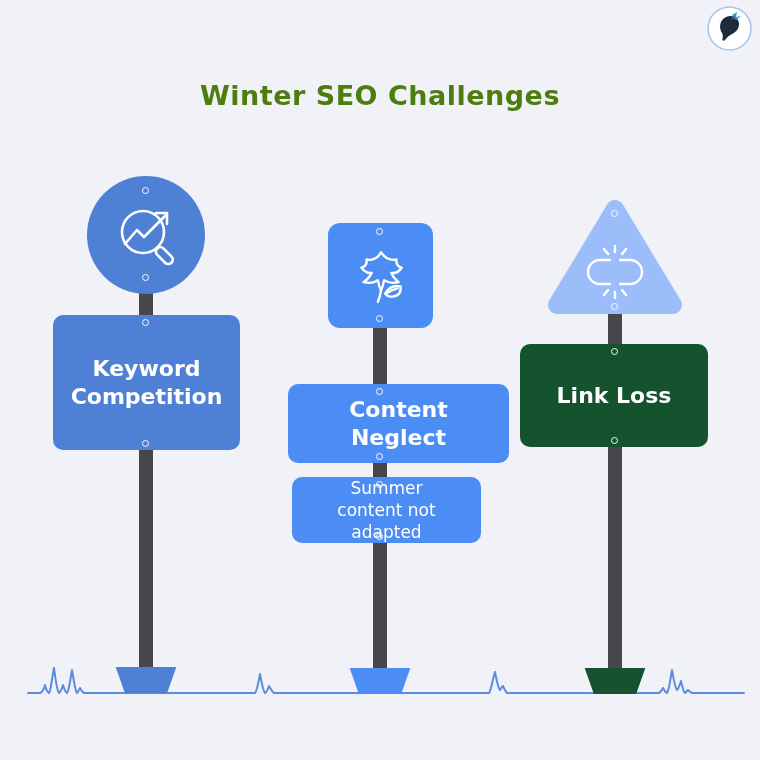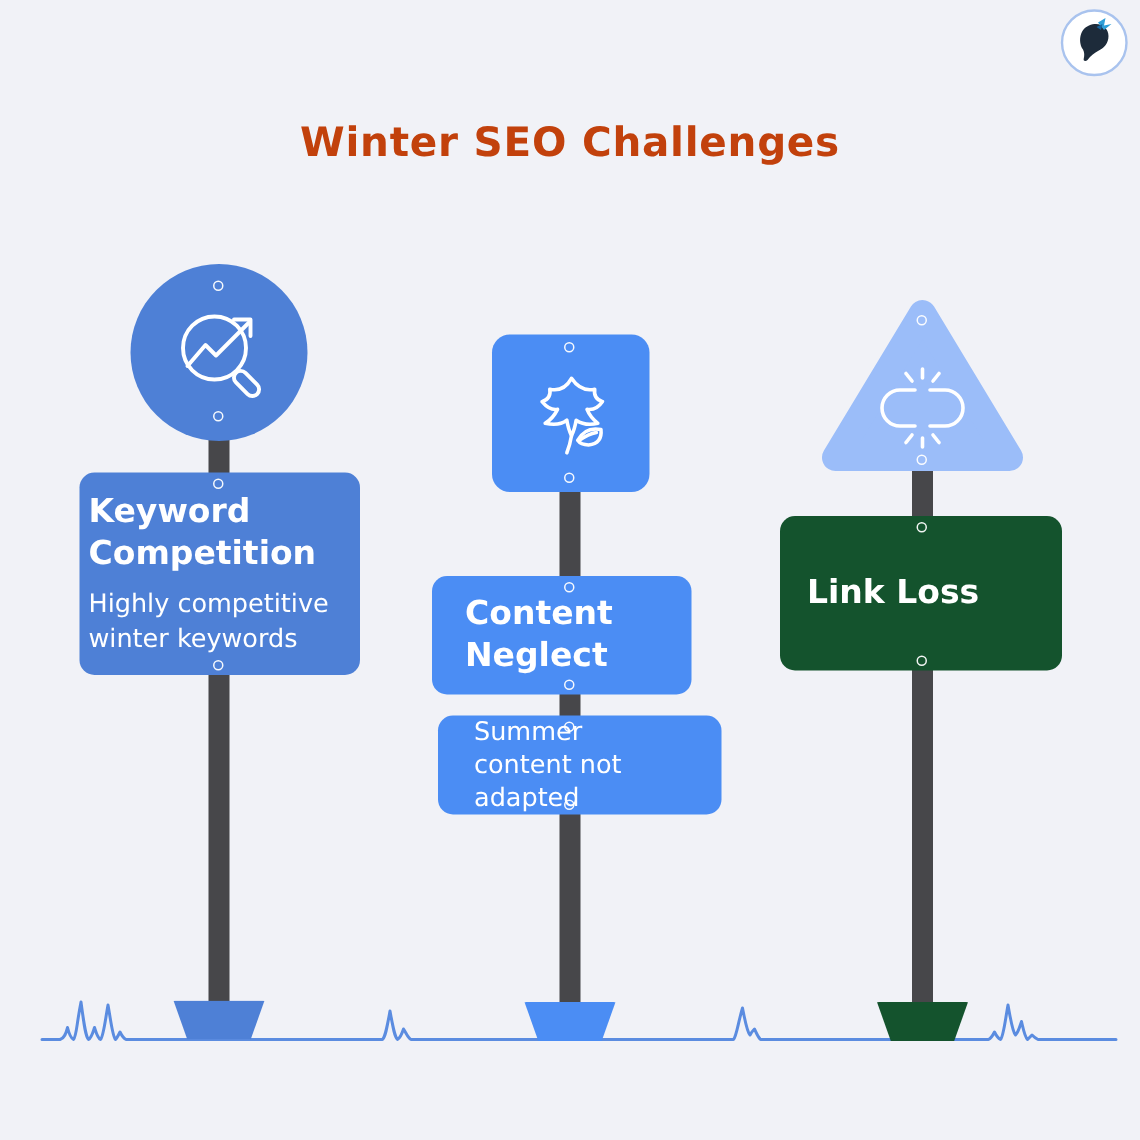--- a/index.html
+++ b/index.html
@@ -3,34 +3,34 @@
 <meta charset="utf-8">
 <style>
   html,body{margin:0;padding:0;}
   body{font-family:"DejaVu Sans","Liberation Sans",sans-serif;}
   .canvas{
     position:relative;width:760px;height:760px;background:#f1f2f7;overflow:hidden;
   }
   
   .title{
     position:absolute;left:0;top:80px;width:760px;text-align:center;
-    font-size:27px;font-weight:bold;color:#c2410c;letter-spacing:.5px;
+    font-size:27px;font-weight:bold;color:#4d7c0f;letter-spacing:.5px;
   }
   
   .logo{position:absolute;left:706px;top:5px;width:47px;height:47px;}
   
   .pole{position:absolute;width:14px;background:#47474a;z-index:1;}
   .base{position:absolute;width:66px;height:26px;z-index:3;
         clip-path:polygon(4% 0,96% 0,82% 100%,18% 100%);border-radius:4px;}
   
   .shape{position:absolute;z-index:2;display:flex;align-items:center;justify-content:center;}
   .shape-circle{width:118px;height:118px;border-radius:50%;}
   .shape-square{width:105px;height:105px;border-radius:12px;}
   
-  .sign{position:absolute;z-index:2;border-radius:10px;color:#fff;
+  .sign{position:absolute;z-index:2;border-radius:10px;color:#fff;text-align:center;
         display:flex;flex-direction:column;justify-content:center;box-sizing:border-box;}
   .sign .heading{font-weight:bold;font-size:22px;line-height:1.25;}
   .sign .desc{font-size:17px;line-height:1.3;}
   .c1{background:#4e80d6;}
   .c2{background:#4b8df4;}
   .c3{background:#14532d;}
   
   .screw{position:absolute;width:7px;height:7px;box-sizing:border-box;
          border:1.6px solid rgba(255,255,255,.95);border-radius:50%;z-index:4;}
   
@@ -62,21 +62,20 @@
       <rect x="14" y="11" width="9" height="20" rx="4.5" transform="rotate(-45 18 21)"></rect>
       <path d="M -21 9 L -9 -5 L -2 2 L 20 -20"></path>
       <path d="M 10 -22 L 21 -22 L 21 -11"></path>
     </svg>
   </div>
   <div class="screw" style="left:142px;top:187px;"></div>
   <div class="screw" style="left:142px;top:274px;"></div>
 
   <div class="sign c1" style="left:53px;top:315px;width:187px;height:135px;padding:6px 6px;">
     <div class="heading">Keyword Competition</div>
-    <div class="desc" style="margin-top:9px;">Highly competitive winter keywords</div>
   </div>
   <div class="screw" style="left:142px;top:319px;"></div>
   <div class="screw" style="left:142px;top:440px;"></div>
 
   <div class="base c1" style="left:113px;top:667px;"></div>
 
   <div class="pole" style="left:373px;top:315px;height:365px;"></div>
 
   <div class="shape shape-square c2" style="left:328px;top:223px;">
     <svg width="60" height="62" viewBox="0 0 58 60" fill="none" stroke="#ffffff" stroke-width="2.3" stroke-linecap="round" stroke-linejoin="round">
@@ -88,21 +87,21 @@
                Q 41 32 39 27 Q 45 28 49 22
                Q 43 20 44 14 Q 35 16 29 7 Z"></path>
       <path d="M 29 44 Q 28 50 26 55"></path>
       <path d="M 33 47 Q 38 38 48 40 Q 49 49 40 50 Q 35 50 33 47 Z"></path>
       <path d="M 34 47 Q 40 43 45 42"></path>
     </svg>
   </div>
   <div class="screw" style="left:376px;top:228px;"></div>
   <div class="screw" style="left:376px;top:315px;"></div>
 
-  <div class="sign c2" style="left:288px;top:384px;width:173px;height:79px;padding:4px 22px;">
+  <div class="sign c2" style="left:288px;top:384px;width:221px;height:79px;padding:4px 22px;">
     <div class="heading">Content Neglect</div>
   </div>
   <div class="screw" style="left:376px;top:388px;"></div>
   <div class="screw" style="left:376px;top:453px;"></div>
 
   <div class="sign c2" style="left:292px;top:477px;width:189px;height:66px;padding:4px 24px;">
     <div class="desc">Summer content not adapted</div>
   </div>
   <div class="screw" style="left:376px;top:481px;"></div>
   <div class="screw" style="left:376px;top:533px;"></div>

